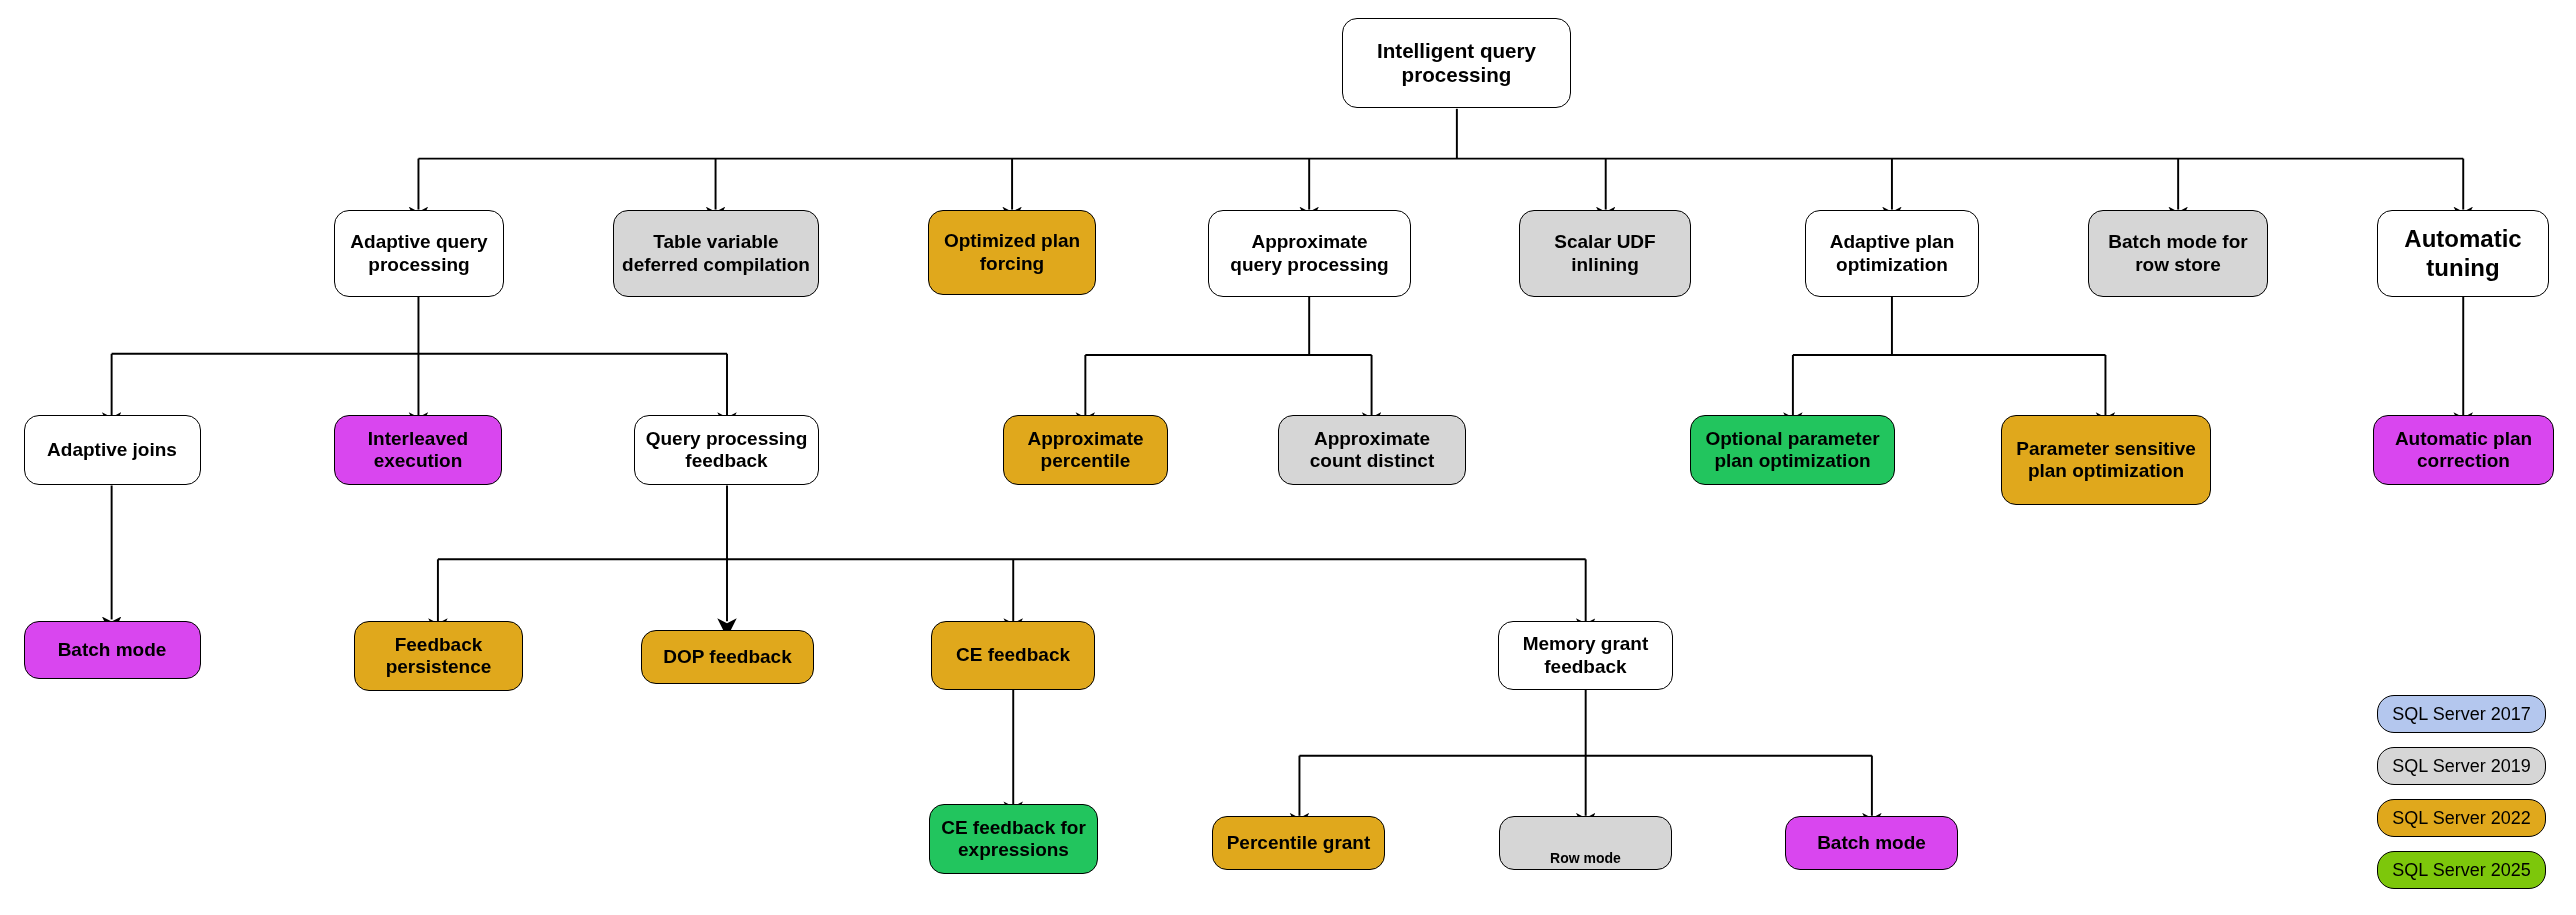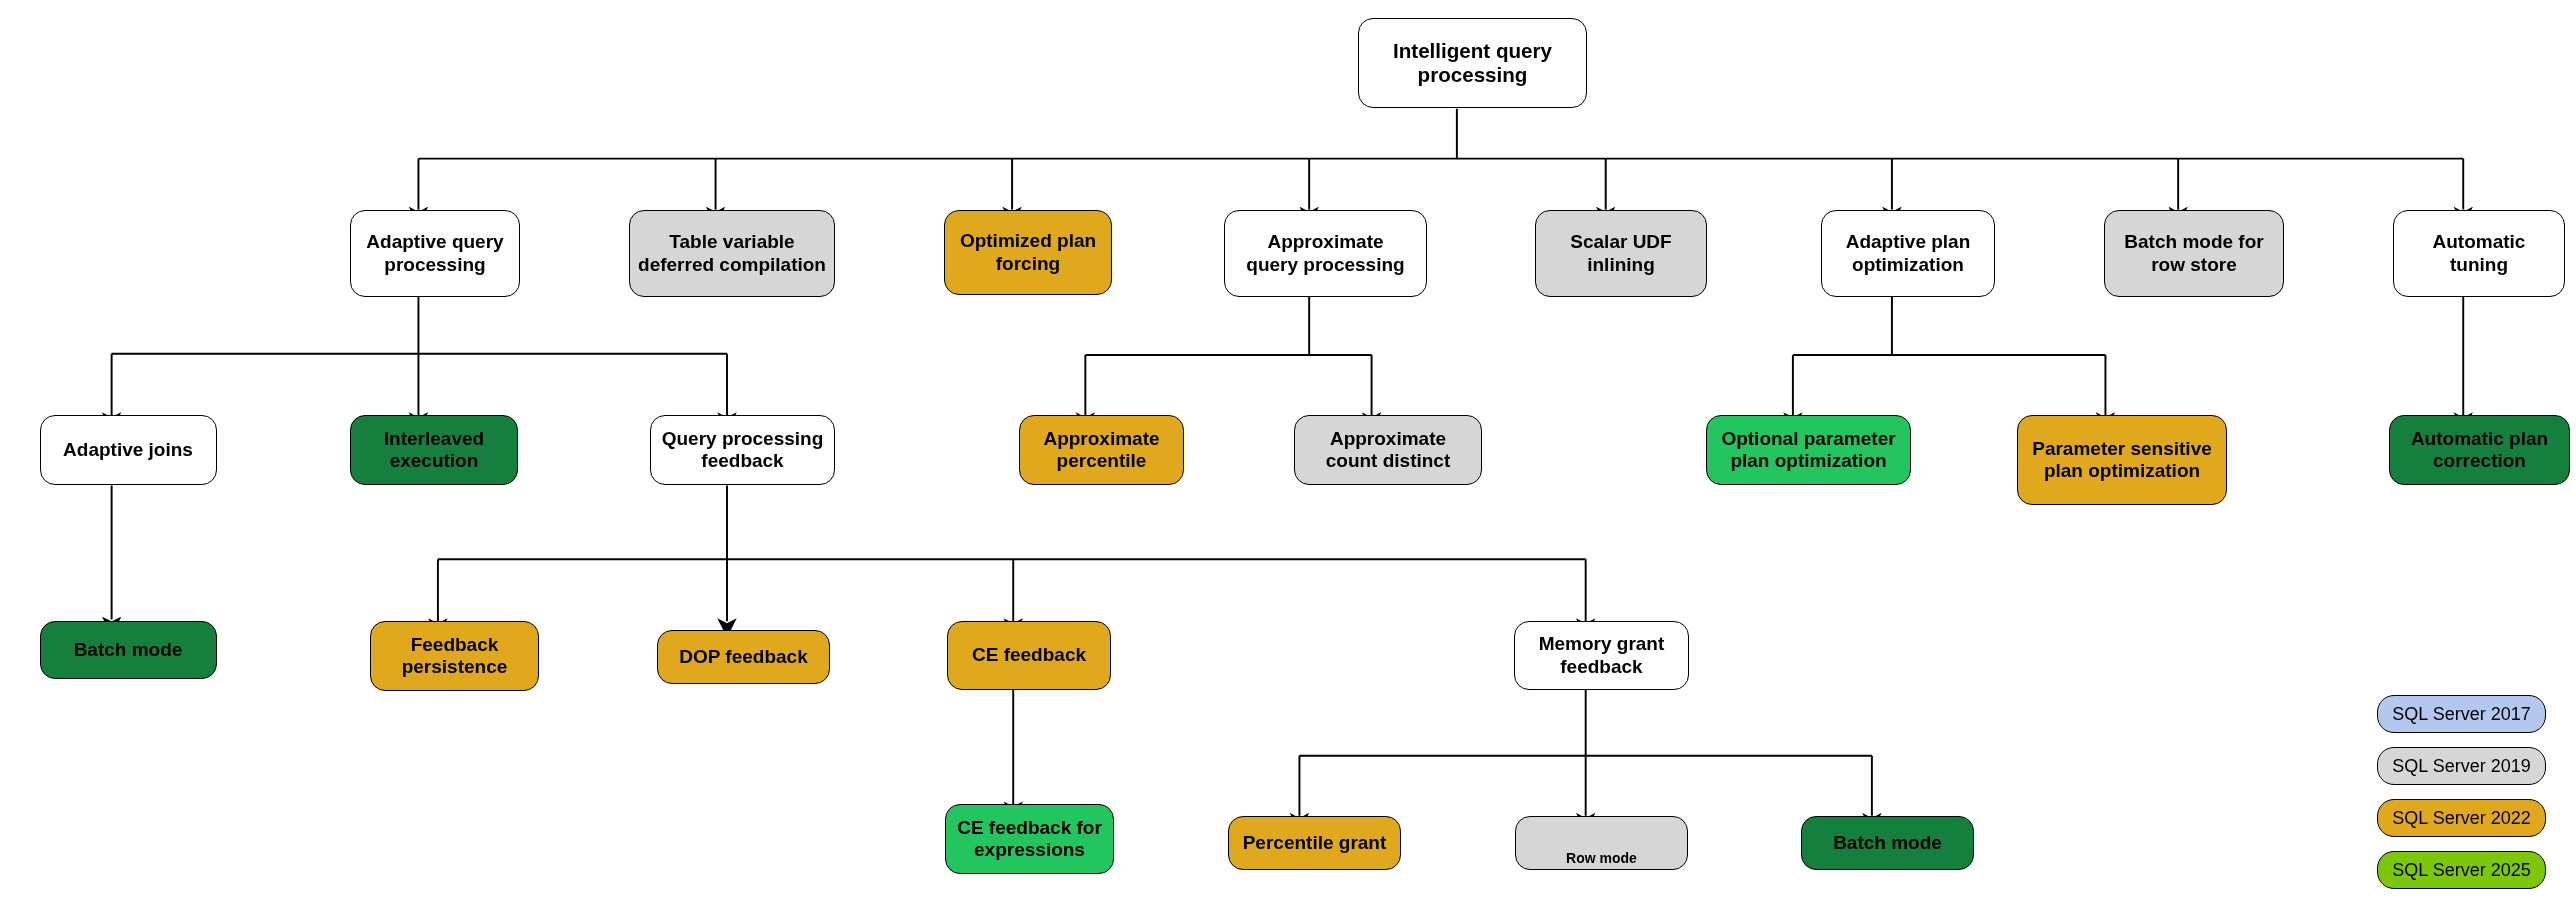--- a/index.html
+++ b/index.html
@@ -12,27 +12,26 @@
     border:1.7px solid #000000;
     border-radius:15px;
     display:flex;
     align-items:center;
     justify-content:center;
     text-align:center;
     color:#000000;
     line-height:1.18;
     padding:2.3px 5.7px;
     background:#ffffff;
-    margin-left:16px;
   }
   .node .lbl{display:block;white-space:pre-line;}
   .fill-white{background:#ffffff;}
   .fill-gray{background:#d6d6d6;}
   .fill-orange{background:#e0a81c;}
-  .fill-blue{background:#15803d;}
+  .fill-blue{background:#d946ef;}
   .fill-green{background:#22c55e;}
   .w-bold{font-weight:700;}
   .w-reg{font-weight:700;}
   .legend-item{
     position:absolute;
     box-sizing:border-box;
     border:1.7px solid #000000;
     border-radius:17px;
     display:flex;
     align-items:center;
@@ -138,21 +137,21 @@
   <div class="node fill-gray w-reg" style="left:1519px;top:210px;width:172px;height:87px;font-size:19px;">
     <span class="lbl">Scalar UDF
 inlining</span>
   </div>
 
   <div class="node fill-gray w-reg" style="left:2088px;top:210px;width:180px;height:87px;font-size:19px;">
     <span class="lbl">Batch mode for
 row store</span>
   </div>
 
-  <div class="node fill-white w-bold" style="left:2377px;top:210px;width:172px;height:87px;font-size:19px;">
+  <div class="node fill-white w-bold" style="left:2377px;top:210px;width:172px;height:87px;font-size:24px;">
     <span class="lbl">Automatic
 tuning</span>
   </div>
 
   <div class="node fill-white w-bold" style="left:23.5px;top:415px;width:177px;height:70px;font-size:19px;">
     <span class="lbl">Adaptive joins</span>
   </div>
 
   <div class="node fill-blue w-reg" style="left:334px;top:415px;width:168px;height:70px;font-size:19px;">
     <span class="lbl">Interleaved

